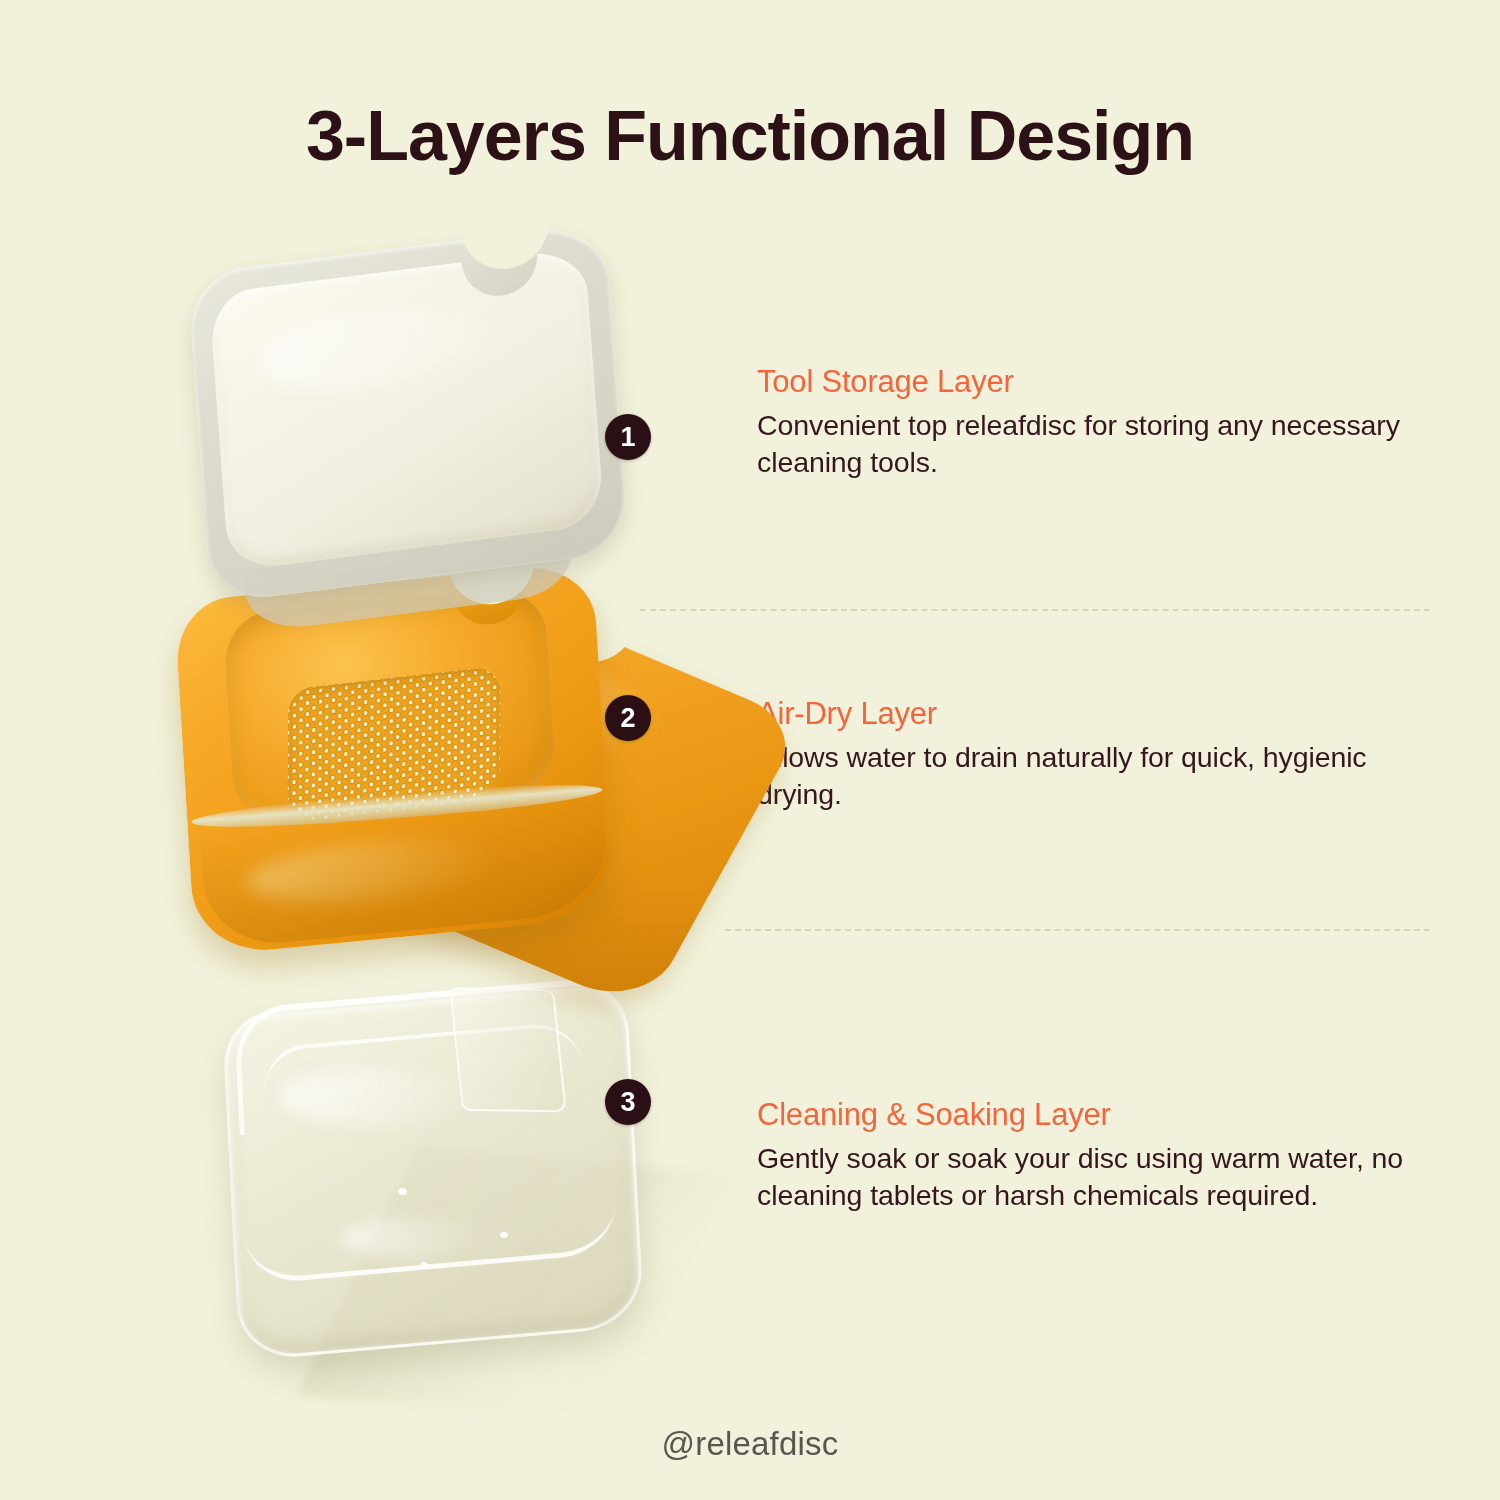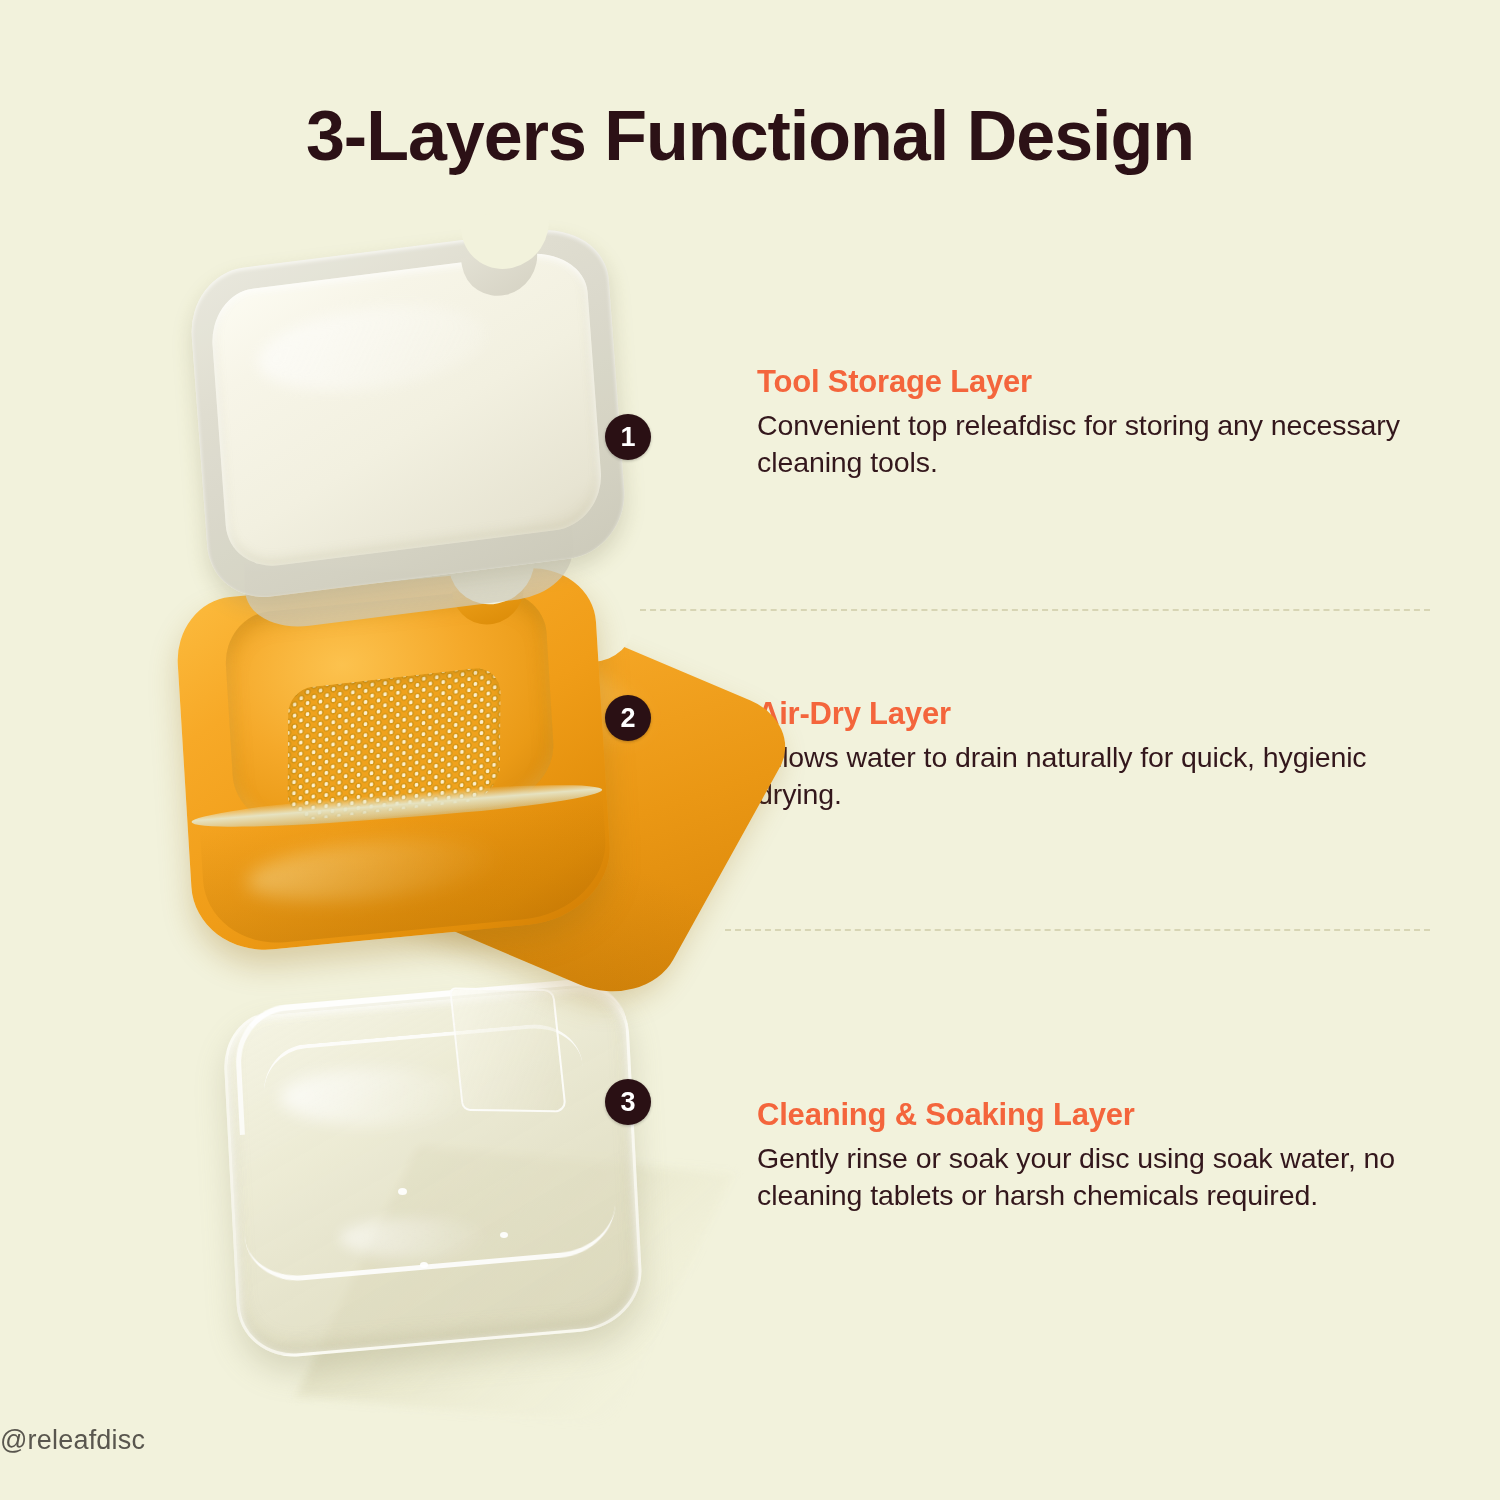--- a/index.html
+++ b/index.html
@@ -29,21 +29,21 @@
   }
 
   
   .layer-text {
     position: absolute;
     left: 757px;
     width: 660px;
   }
   .layer-heading {
     font-size: 31px;
-    font-weight: bold;
+    font-weight: normal;
     color: #f4653c;
     letter-spacing: -0.2px;
     margin: 0 0 7px 0;
     line-height: 1.15;
   }
   .layer-desc {
     font-size: 28.5px;
     color: #33171c;
     line-height: 1.32;
     margin: 0;
@@ -81,21 +81,22 @@
     z-index: 5;
   }
   #divider-1 { left: 640px; top: 609px; width: 790px; }
   #divider-2 { left: 725px; top: 929px; width: 705px; }
 
   
   #footer-handle {
     position: absolute;
     left: 0; top: 1425px;
     width: 1500px;
-    font-size: 27px;
+    text-align: center;
+    font-size: 33px;
     color: #59564e;
     letter-spacing: 0.2px;
   }
 
   
   #product-stage {
     position: absolute;
     left: 150px; top: 230px;
     width: 640px; height: 1180px;
     z-index: 20;
@@ -448,18 +449,18 @@
     <div class="layer-desc">Convenient top releafdisc for storing any necessary cleaning tools.</div>
   </div>
 
   <div id="text-2" class="layer-text">
     <div class="layer-heading">Air-Dry Layer</div>
     <div class="layer-desc">Allows water to drain naturally for quick, hygienic drying.</div>
   </div>
 
   <div id="text-3" class="layer-text">
     <div class="layer-heading">Cleaning &amp; Soaking Layer</div>
-    <div class="layer-desc">Gently rinse or soak your disc using soak water, no cleaning tablets or harsh chemicals required.</div>
+    <div class="layer-desc">Gently soak or soak your disc using warm water, no cleaning tablets or harsh chemicals required.</div>
   </div>
 
   <div id="footer-handle">@releafdisc</div>
 
 </div>
 
 </body></html>

